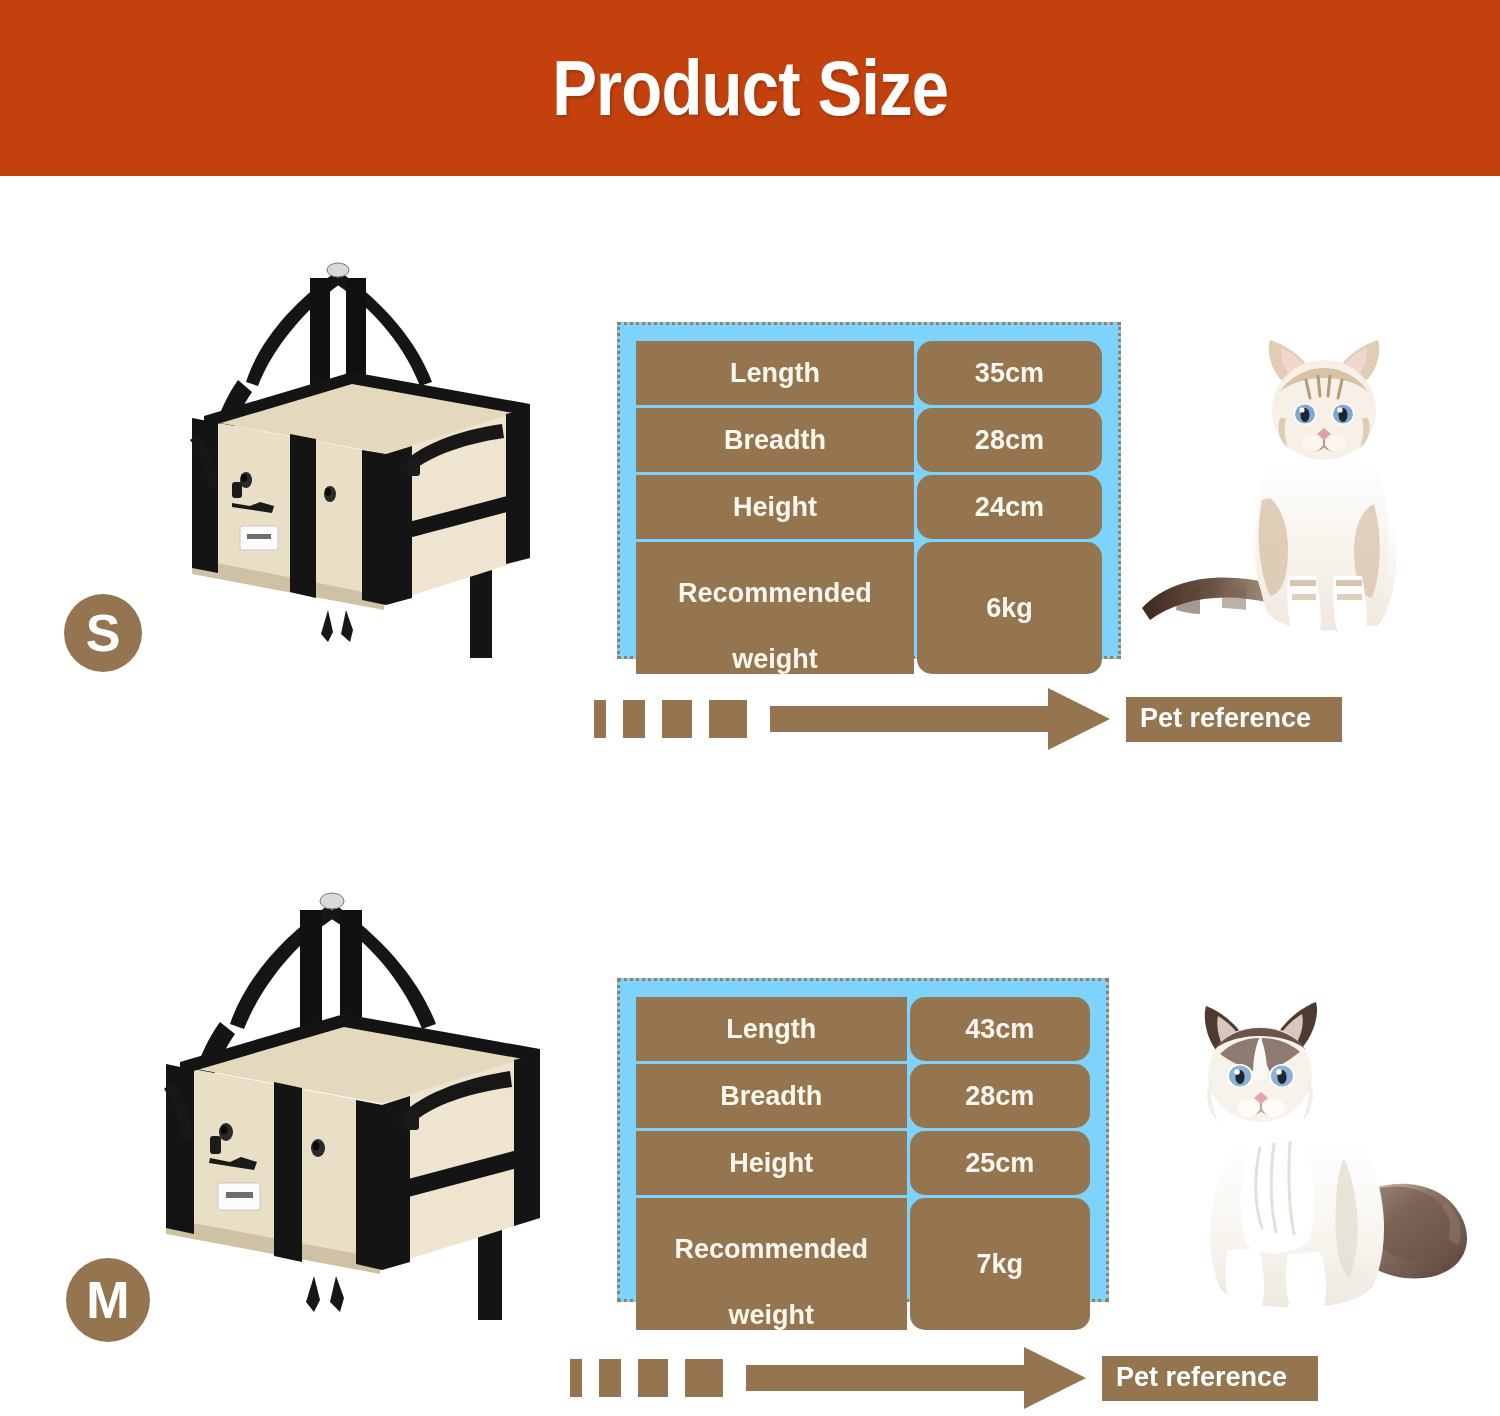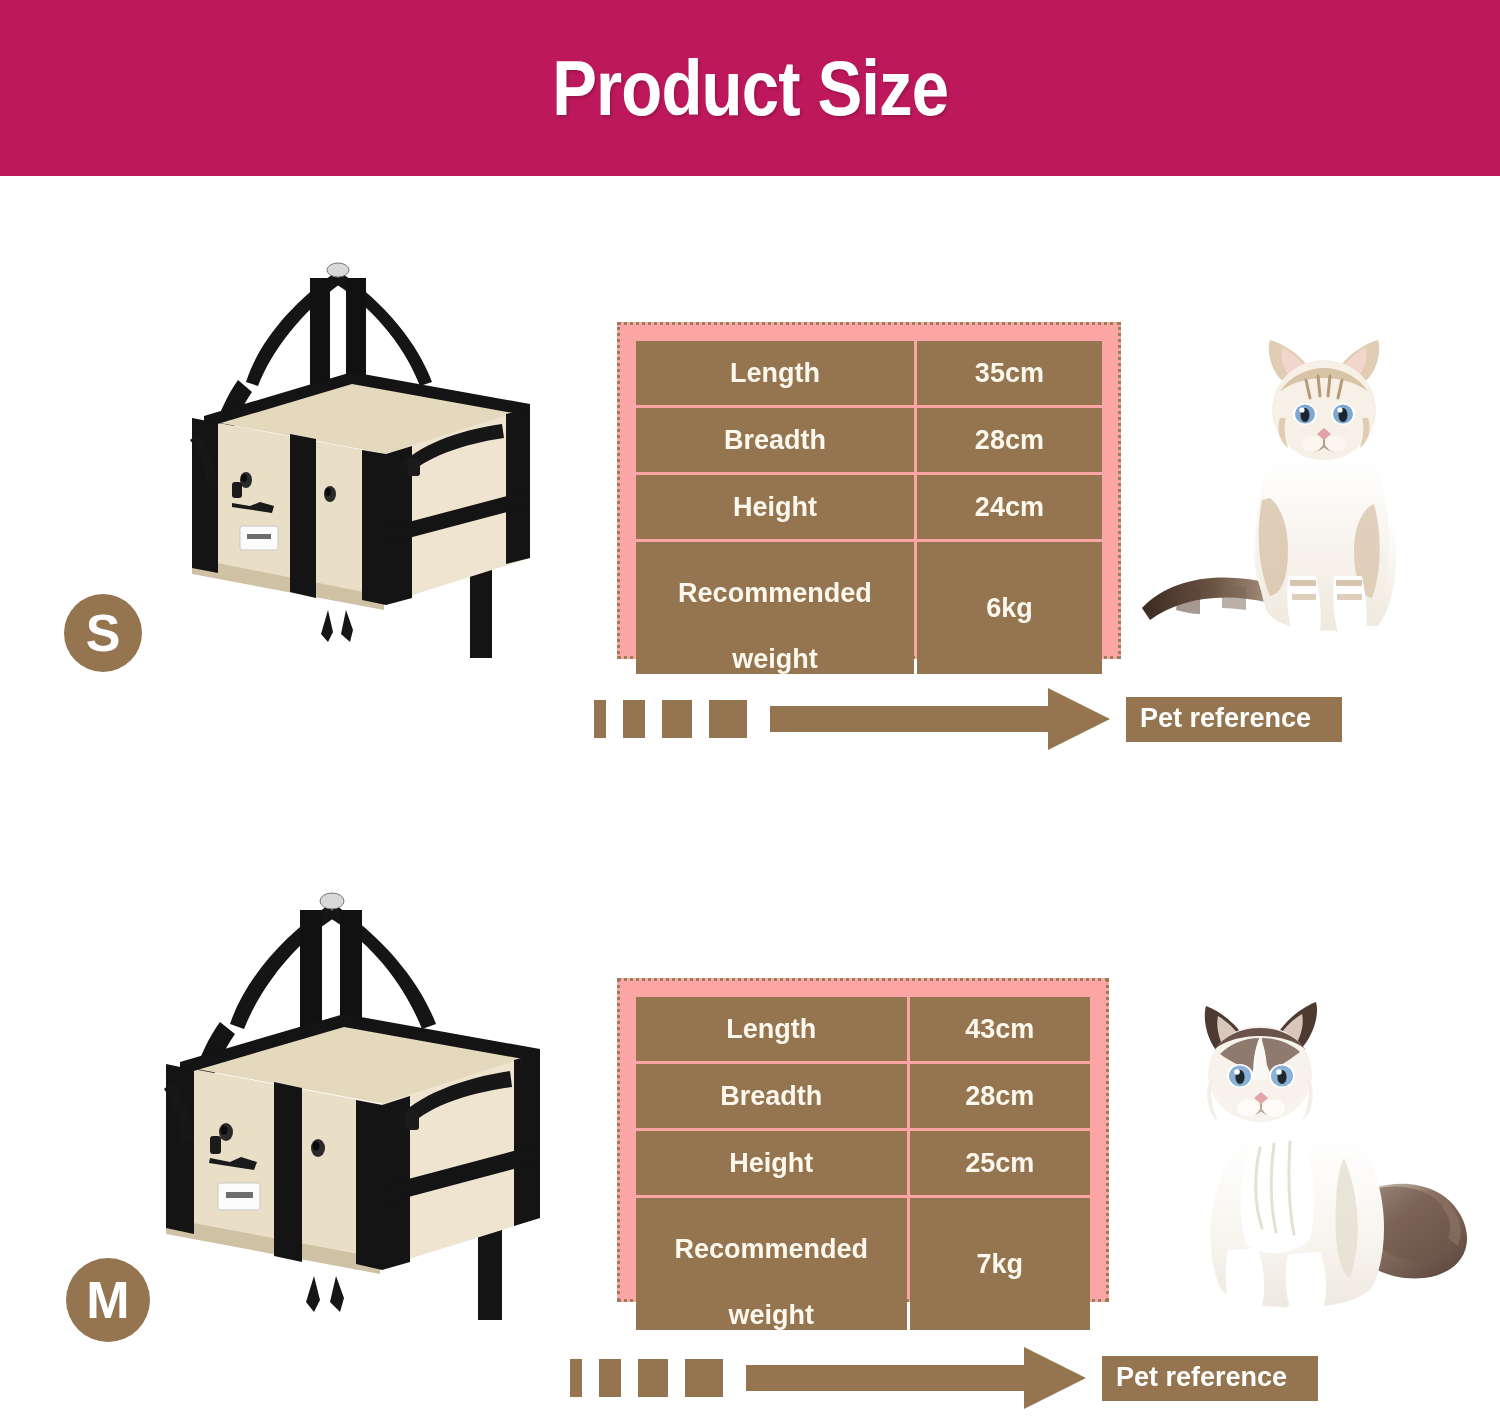--- a/index.html
+++ b/index.html
@@ -16,21 +16,21 @@
     font-family: "Liberation Sans", "DejaVu Sans", sans-serif;
     background: #ffffff;
   }
 
   
   .header-banner {
     position: absolute;
     left: 0; top: 0;
     width: 1500px;
     height: 176px;
-    background: #be185d;
+    background: #c2410c;
     display: flex;
     align-items: center;
     justify-content: center;
   }
   .header-title {
     color: #ffffff;
     font-size: 78px;
     font-weight: bold;
     letter-spacing: -1px;
     font-family: "Liberation Sans", "DejaVu Sans", sans-serif;
@@ -52,21 +52,21 @@
     line-height: 1;
   }
   .size-badge.s { left: 64px; top: 594px; width: 78px; height: 78px; font-size: 52px; }
   .size-badge.m { left: 66px; top: 1258px; width: 84px; height: 84px; font-size: 52px; }
 
   
   .size-table-wrap {
     position: absolute;
     border: 3px dotted #9b7d58;
     padding: 13px;
-    background: #fca5a5;
+    background: #7dd3fc;
     box-sizing: border-box;
   }
   .size-table-wrap.t1 { left: 617px; top: 322px; width: 504px; height: 337px; }
   .size-table-wrap.t2 { left: 617px; top: 978px; width: 492px; height: 324px; }
 
   .size-table {
     width: 100%;
     height: 100%;
     border-collapse: separate;
     border-spacing: 3px;
@@ -76,21 +76,21 @@
     background: #957550;
     color: #fdf8ee;
     text-align: center;
     vertical-align: middle;
     font-size: 27px;
     font-weight: bold;
     padding: 0;
     line-height: 1.12;
   }
   .size-table td.label-cell { width: 60%; }
-  .size-table td.value-cell { width: 40%; }
+  .size-table td.value-cell { width: 40%; border-radius: 15px; }
   .size-table tr.row-tall td { height: 94px; }
   .size-table tr.row-normal td { height: 64px; }
   .size-table .two-line { display: block; margin-top: 36px; }
 
   
   .pet-ref-row {
     position: absolute;
     display: flex;
     align-items: center;
     height: 46px;

